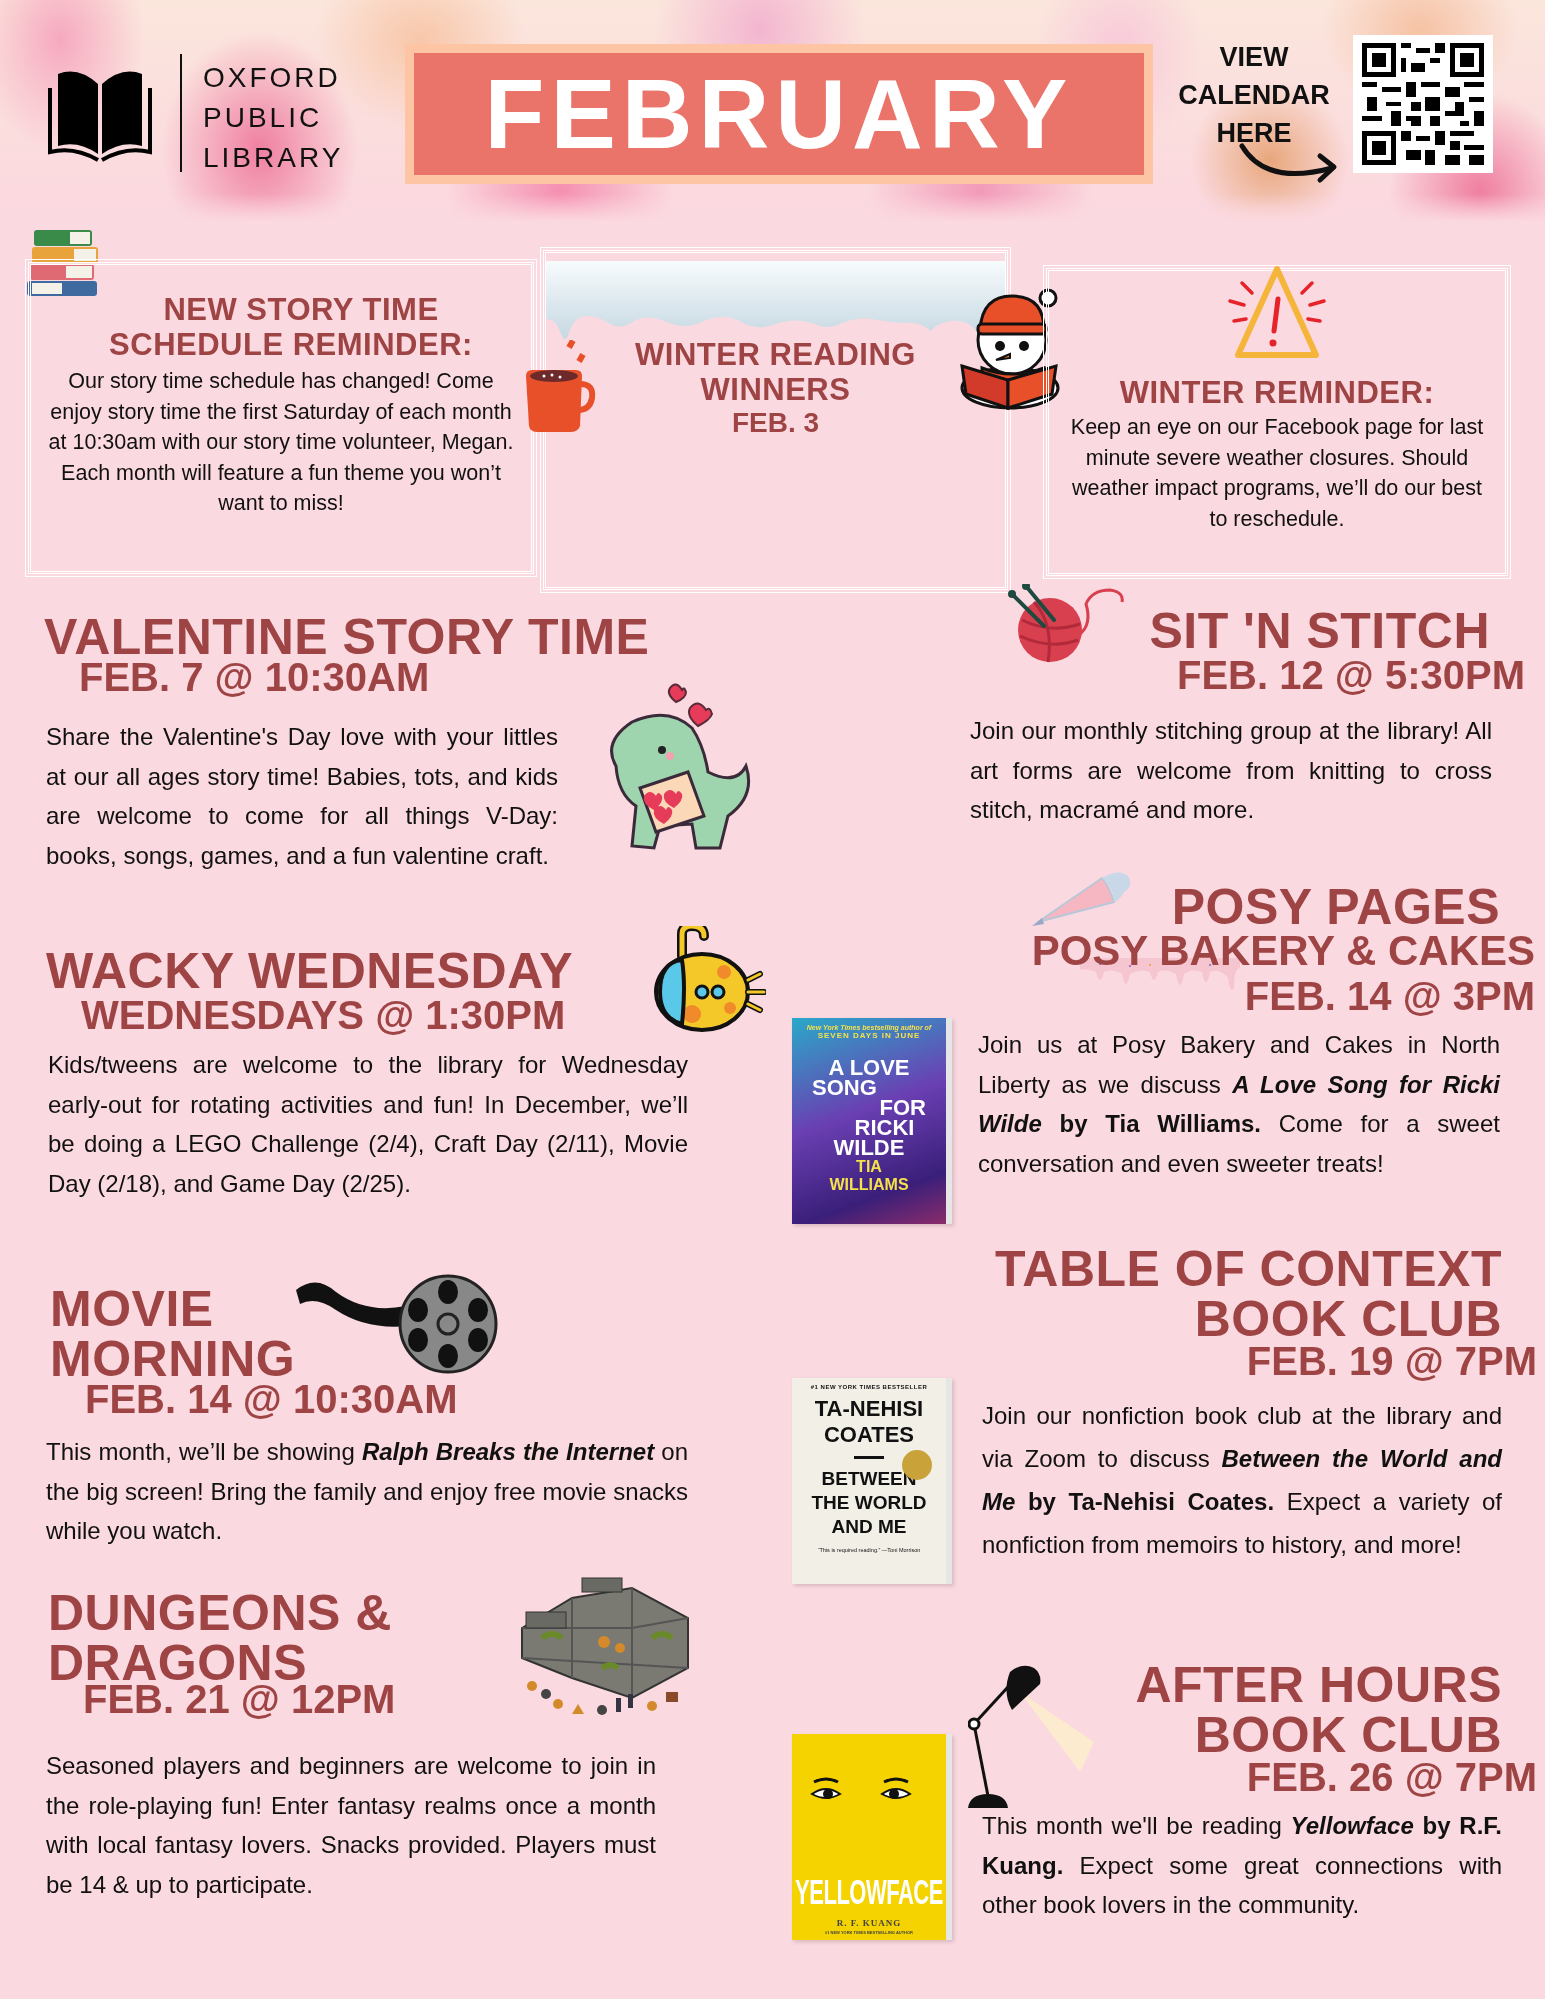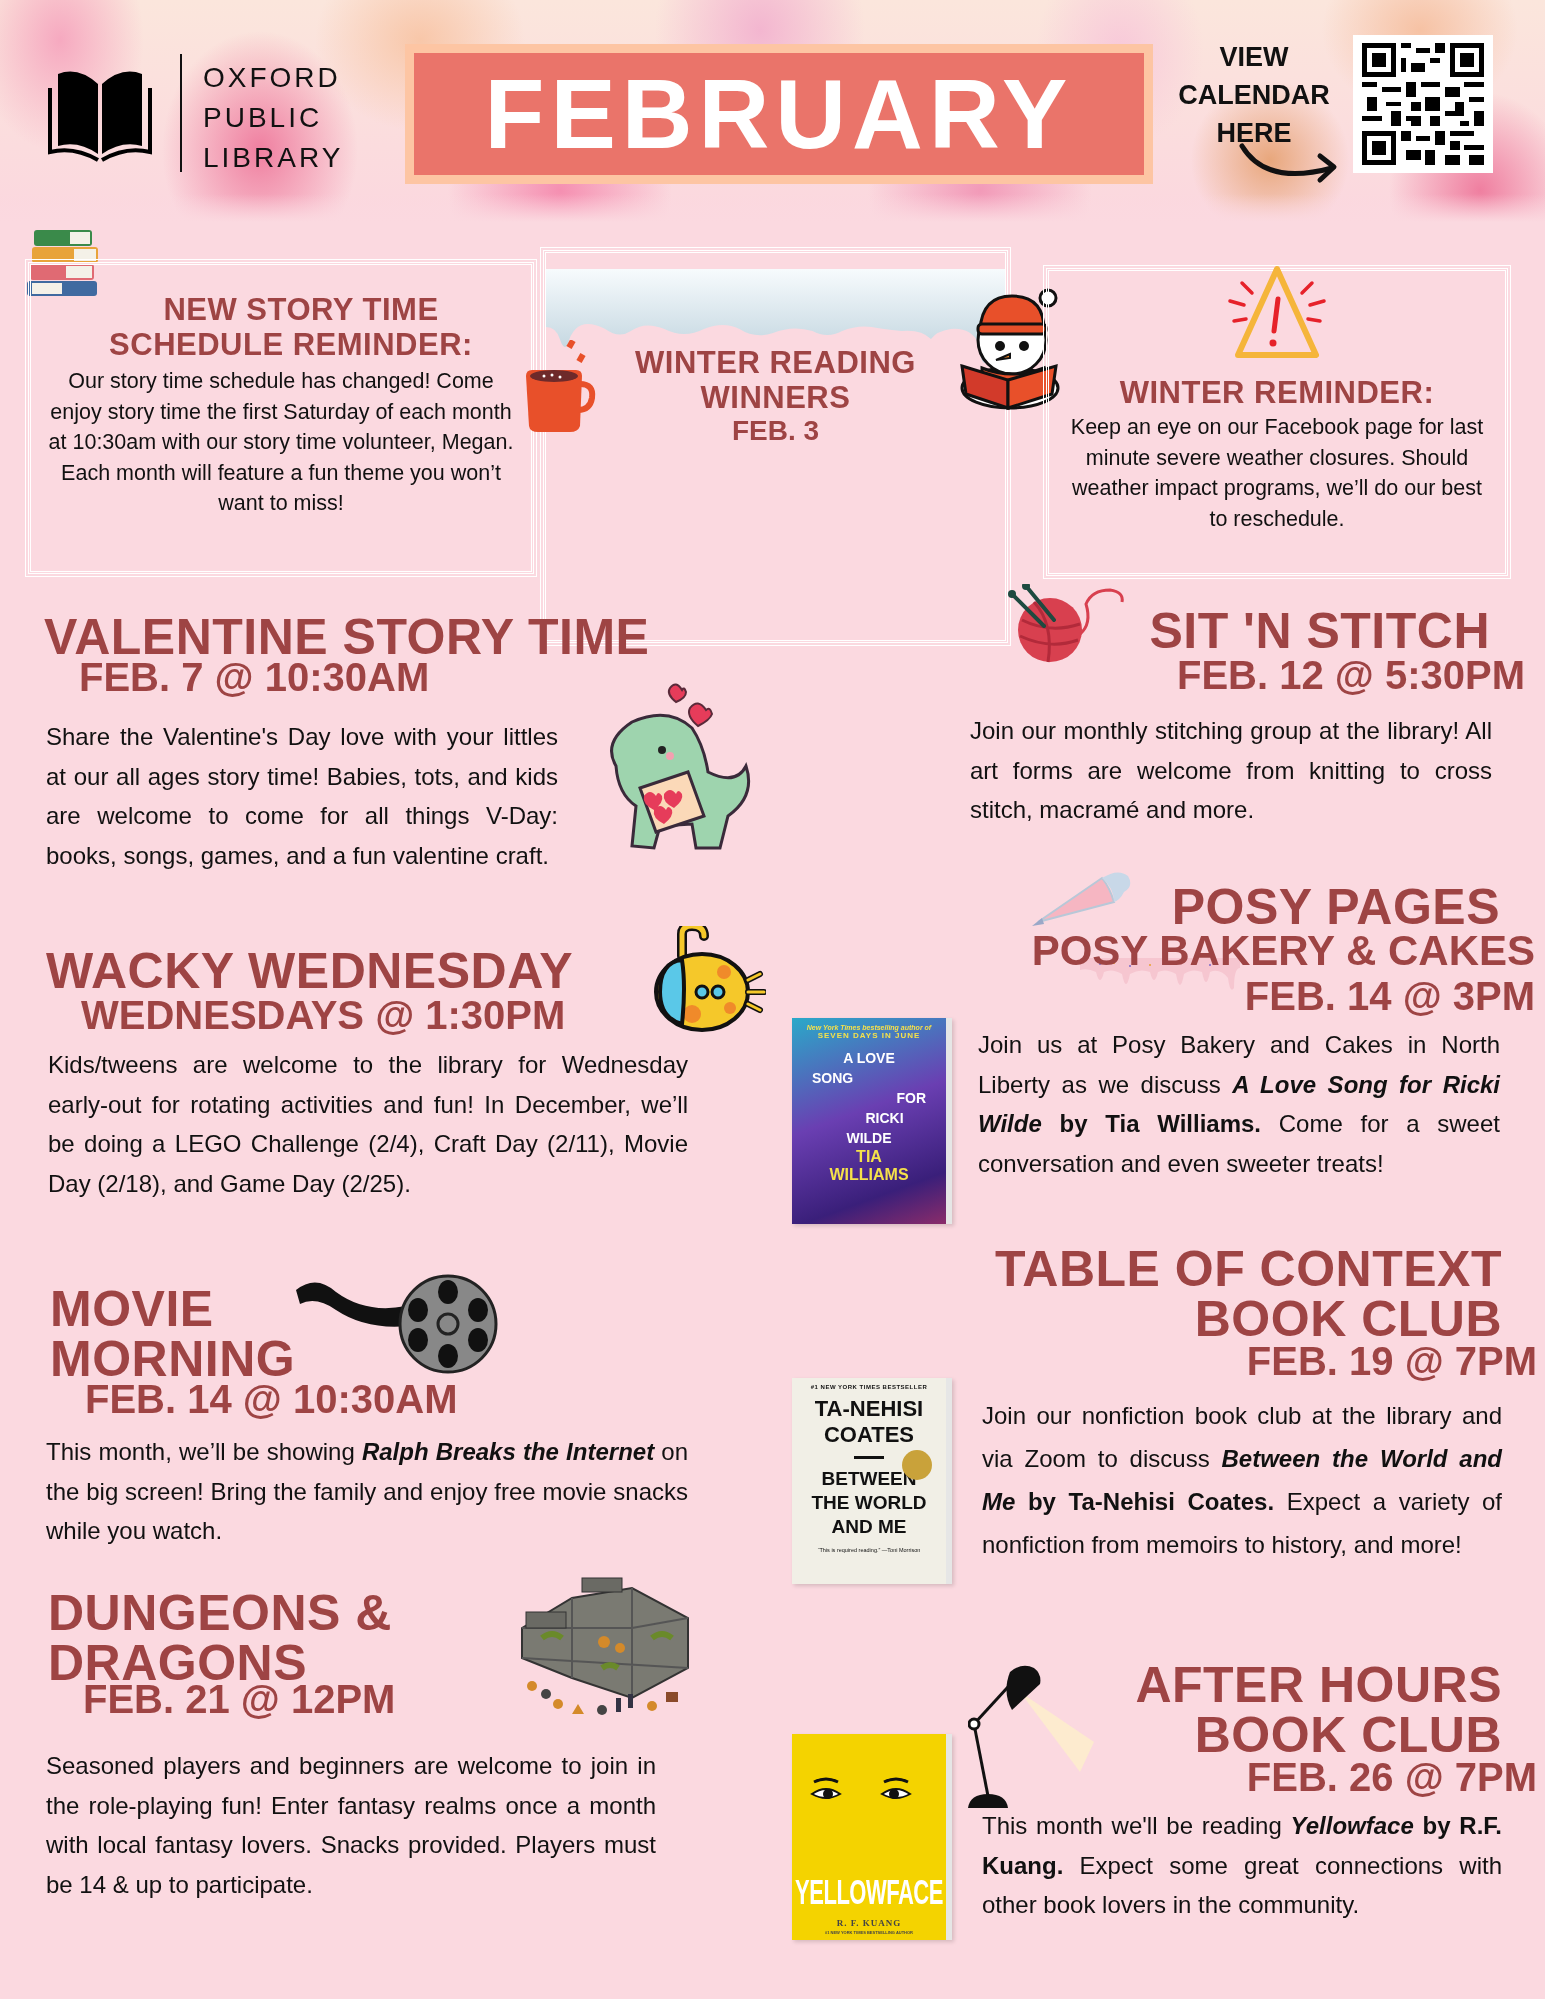--- a/index.html
+++ b/index.html
@@ -184,21 +184,21 @@
     <rect x="6" y="55" width="30" height="11" fill="#f4f1e8"></rect>
 </svg>
 <div class="info-box" style="left:28px;top:262px;width:506px;height:312px;padding-top:27px">
   <div class="info-title">
     <div style="padding-left:40px">NEW STORY TIME</div>
     <div style="padding-left:20px">SCHEDULE REMINDER:</div>
   </div>
   <div class="info-body" style="padding:0 14px">Our story time schedule has changed! Come enjoy story time the first Saturday of each month at 10:30am with our story time volunteer, Megan. Each month will feature a fun theme you won’t want to miss!</div>
 </div>
 
-<div class="info-box" style="left:543px;top:250px;width:465px;height:393px;padding-top:16px">
+<div class="info-box" style="left:543px;top:250px;width:465px;height:340px;padding-top:8px">
   <svg style="display:block;width:100%;height:94px" viewBox="0 0 465 94" preserveAspectRatio="none">
     <defs>
         <linearGradient id="ice" x1="0" y1="0" x2="0" y2="1">
           <stop offset="0" stop-color="#f7fbfd"></stop>
           <stop offset="1" stop-color="#bcd1dc"></stop>
         </linearGradient>
       </defs>
     <path d="M0 0 H465 V60 Q455 56 450 64 L446 94 Q440 96 438 74 Q430 58 410 60 Q396 62 390 70 Q380 60 360 62 Q340 60 330 58 Q315 56 300 62 Q285 70 270 62 Q250 56 230 64 Q212 70 196 60 Q180 52 160 60 Q140 70 120 60 Q100 52 86 62 Q74 70 60 60 Q40 50 30 60 Q24 66 22 76 Q18 82 14 70 Q10 58 0 58 Z" fill="url(#ice)"></path>
   </svg>
   <div class="info-title" style="margin-top:-18px">
@@ -350,21 +350,21 @@
       </g>
   </svg>
 </div>
 <div class="ev-title right" style="left:900px;top:882px;width:600px">POSY PAGES</div>
 <div class="ev-date right" style="left:900px;top:930px;width:600px;font-size:42px">POSY BAKERY &amp; CAKES</div>
 <div class="ev-date right" style="left:900px;top:975px;width:600px">FEB. 14 @ 3PM</div>
 <div class="ev-body" style="left:978px;top:1025px;width:522px"><span>Join us at Posy Bakery and Cakes in North Liberty as we discuss </span><b><i>A Love Song for Ricki Wilde</i></b><b> by Tia Williams.</b><span> Come for a sweet conversation and even sweeter treats!</span></div>
 <div class="book book-lovesong">
   <div style="font-size:7px;font-style:italic;color:#f5e24a;margin-top:6px">New York Times bestselling author of</div>
   <div style="font-size:8px;color:#f5e24a;letter-spacing:1px">SEVEN DAYS IN JUNE</div>
-  <div style="font-size:14px;line-height:20px;margin-top:8px">
+  <div style="font-size:22px;line-height:20px;margin-top:18px">
     <div>A LOVE</div>
     <div style="text-align:left;padding-left:20px">SONG</div>
     <div style="text-align:right;padding-right:20px">FOR</div>
     <div style="text-align:center;padding-left:31px">RICKI</div>
     <div>WILDE</div>
   </div>
   <div style="font-size:16px;line-height:18px;color:#f5e24a;">
     <div>TIA</div>
     <div>WILLIAMS</div>
   </div>

